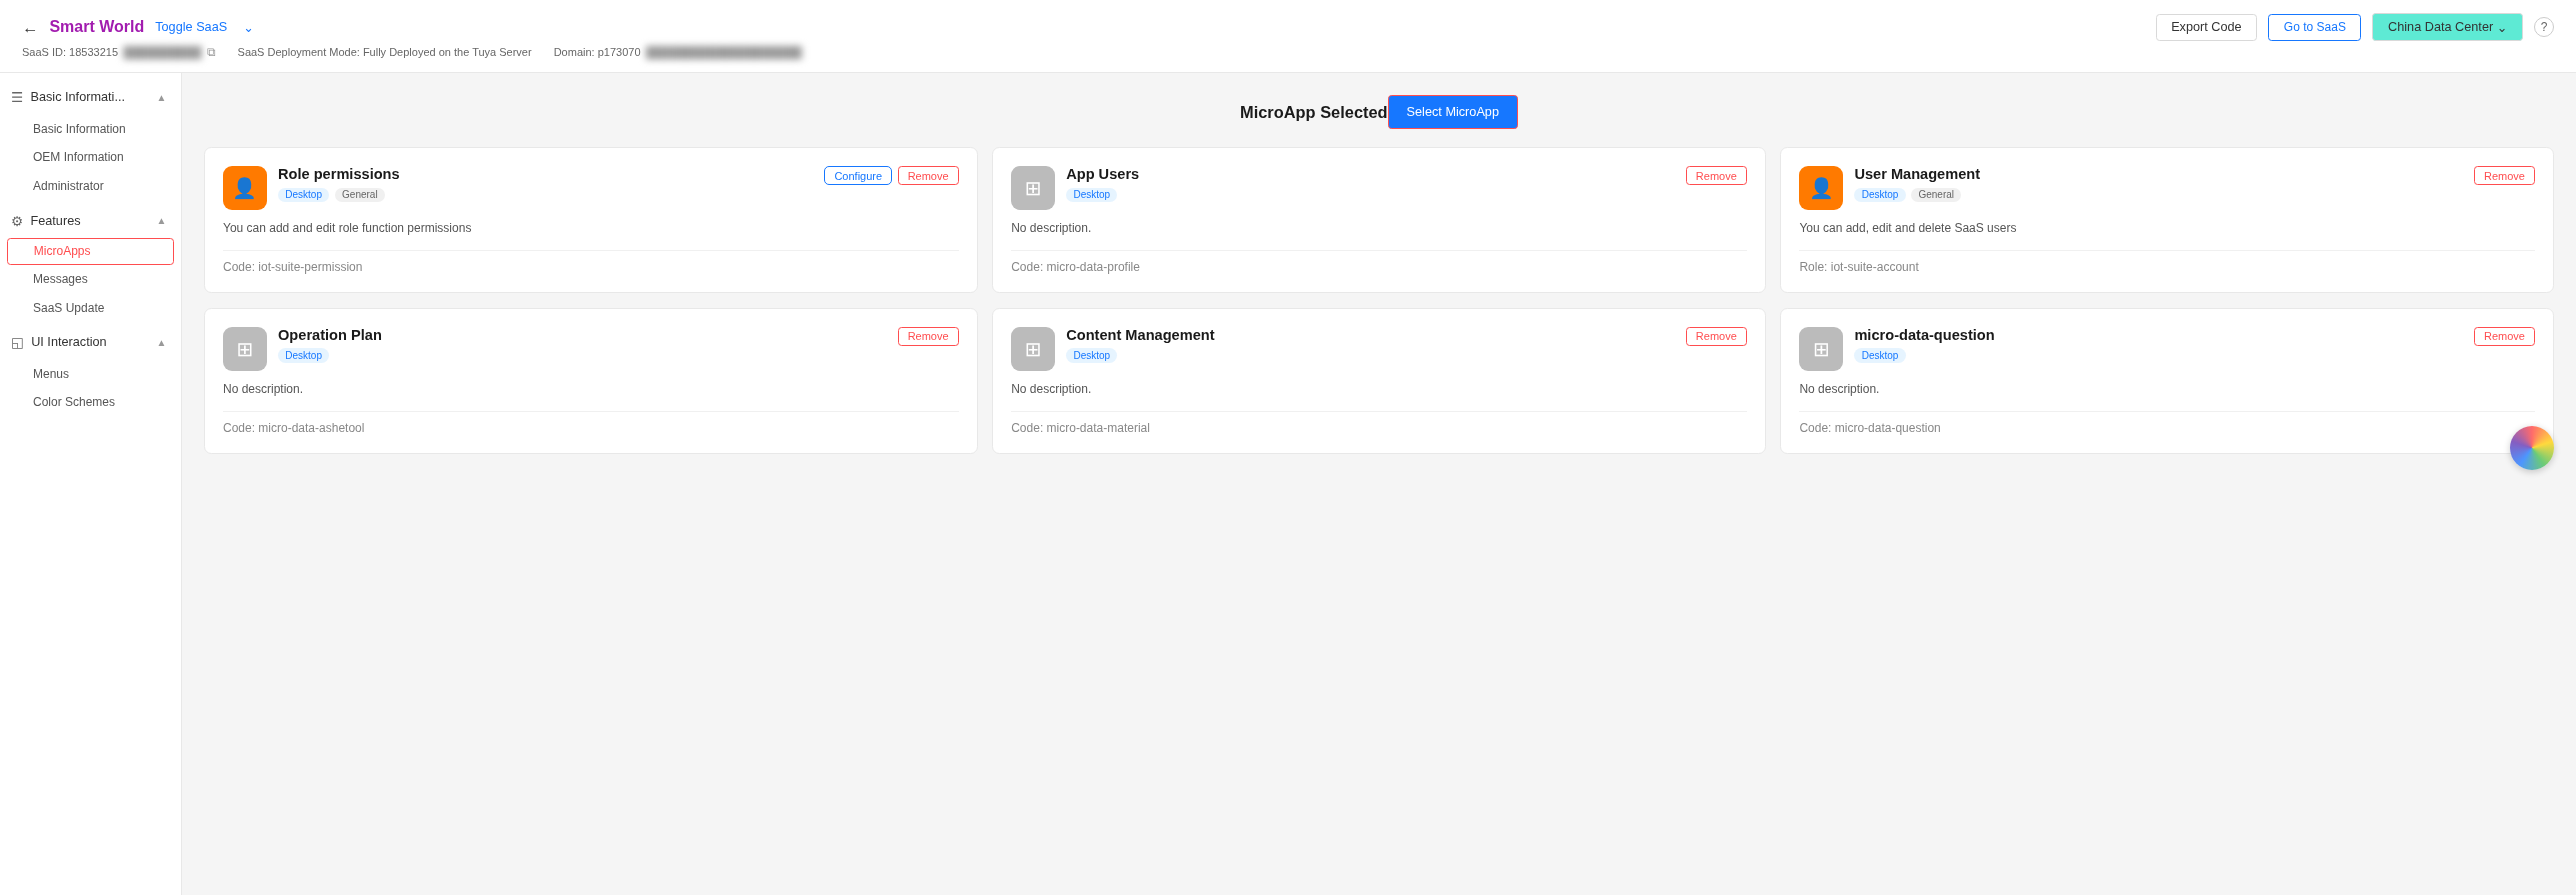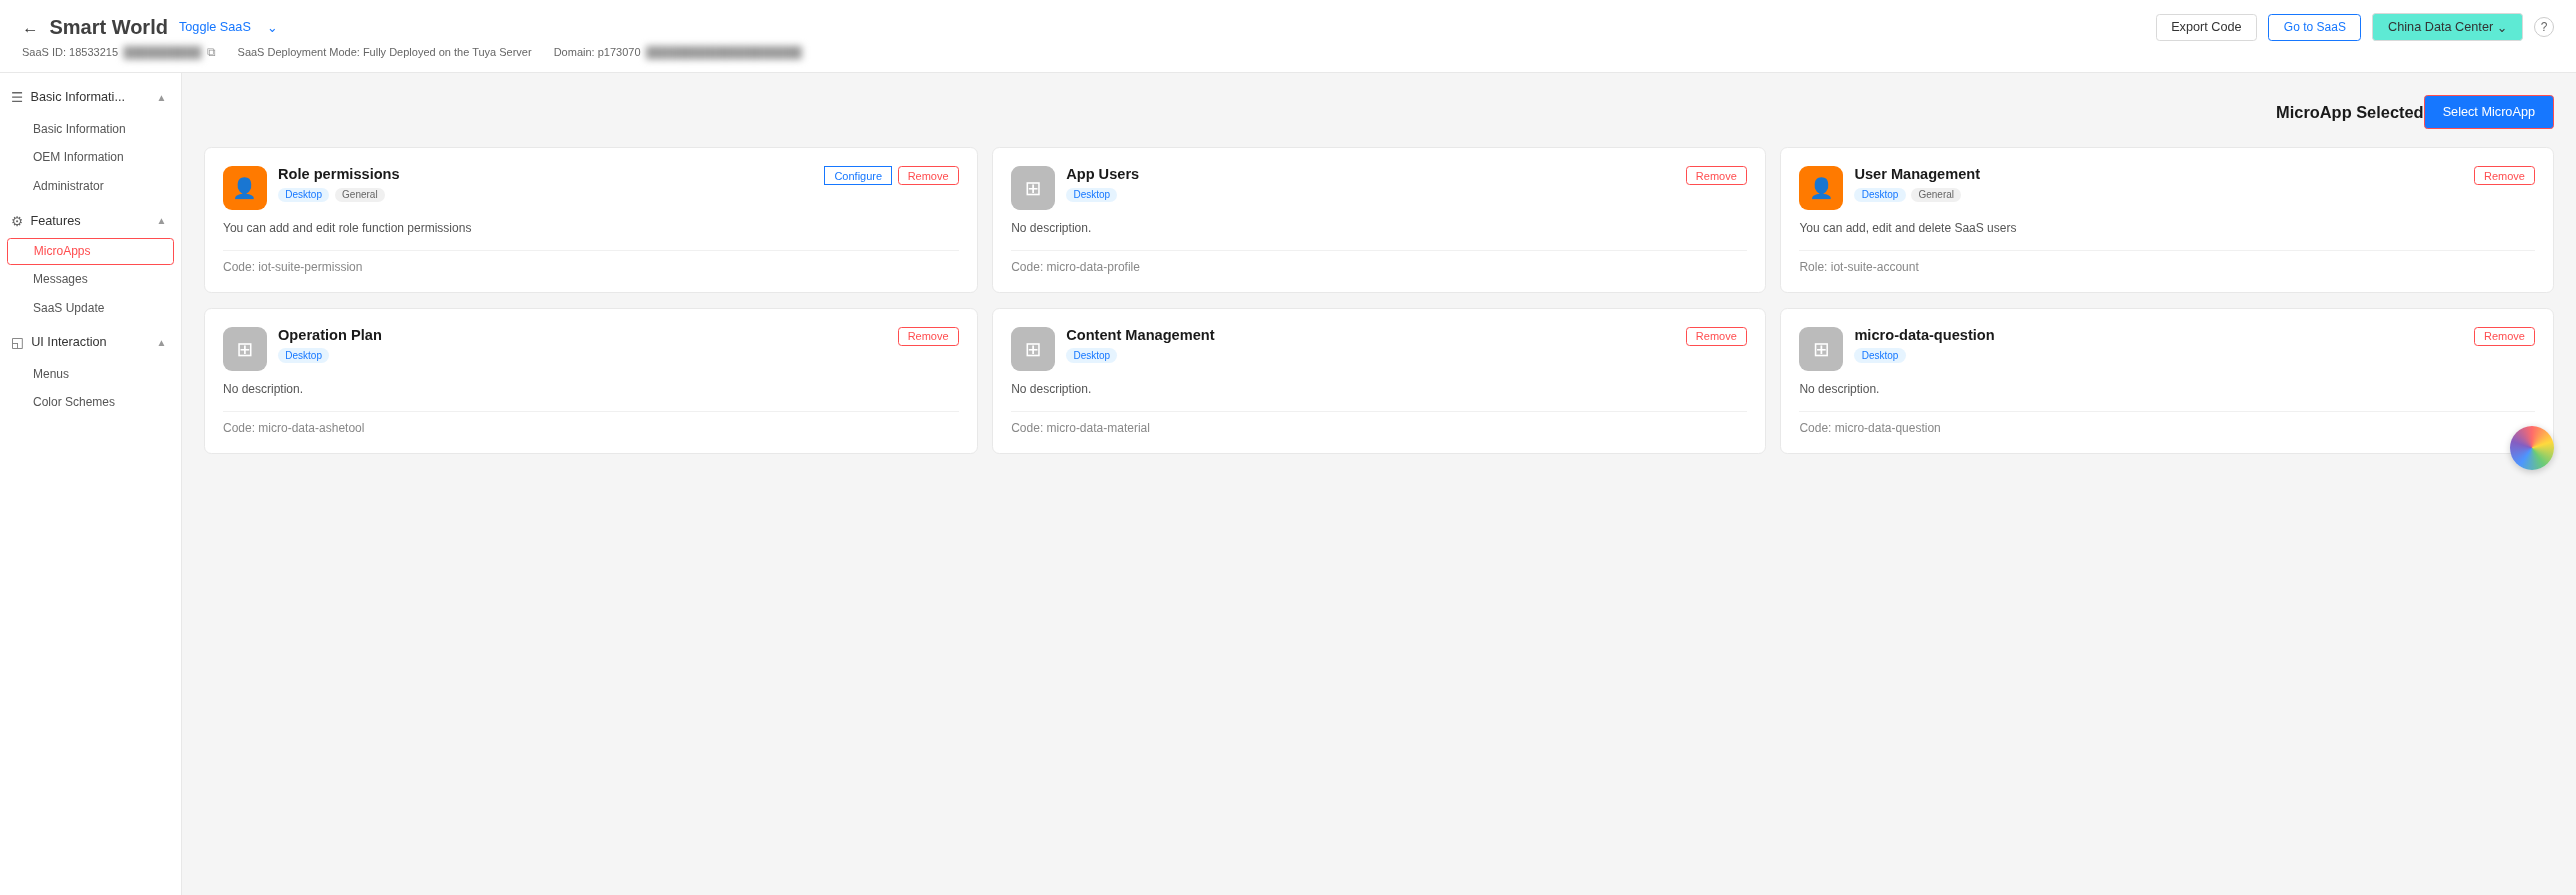--- a/index.html
+++ b/index.html
@@ -26,23 +26,23 @@
       gap: 11px;
     }
     .back-btn {
       cursor: pointer;
       color: #333;
       font-size: 16.4px;
       display: flex;
       align-items: center;
     }
     .app-title {
-      font-size: 20px;
+      font-size: 16px;
       font-weight: 600;
-      color: #404040;
+      color: #a21caf;
     }
     .toggle-saas {
       color: #1677ff;
       font-size: 12.7px;
       cursor: pointer;
       display: flex;
       align-items: center;
       gap: 16px;
     }
     .header-right {
@@ -175,21 +175,21 @@
     
     .main {
       flex: 1;
       overflow-y: auto;
       padding: 22px;
       background: #f5f5f5;
     }
     .main-header {
       display: flex;
       align-items: center;
-      justify-content: flex-end;
+      justify-content: center;
       margin-bottom: 18px;
     }
     .main-title {
       font-size: 16.4px;
       font-weight: 600;
       color: #1a1a1a;
     }
     .btn-select-microapp {
       background: #1677ff;
       color: #fff;
@@ -259,21 +259,21 @@
     .card-actions {
       display: flex;
       gap: 5.5px;
       flex-shrink: 0;
     }
     .btn-configure {
       border: 0.9px solid #1677ff;
       color: #1677ff;
       background: #fff;
       padding: 2.7px 9px;
-      border-radius: 0;
+      border-radius: 5px;
       cursor: pointer;
       font-size: 11px;
     }
     .btn-remove {
       border: 0.9px solid #ff4d4f;
       color: #ff4d4f;
       background: #fff;
       padding: 2.7px 9px;
       border-radius: 3.6px;
       cursor: pointer;

